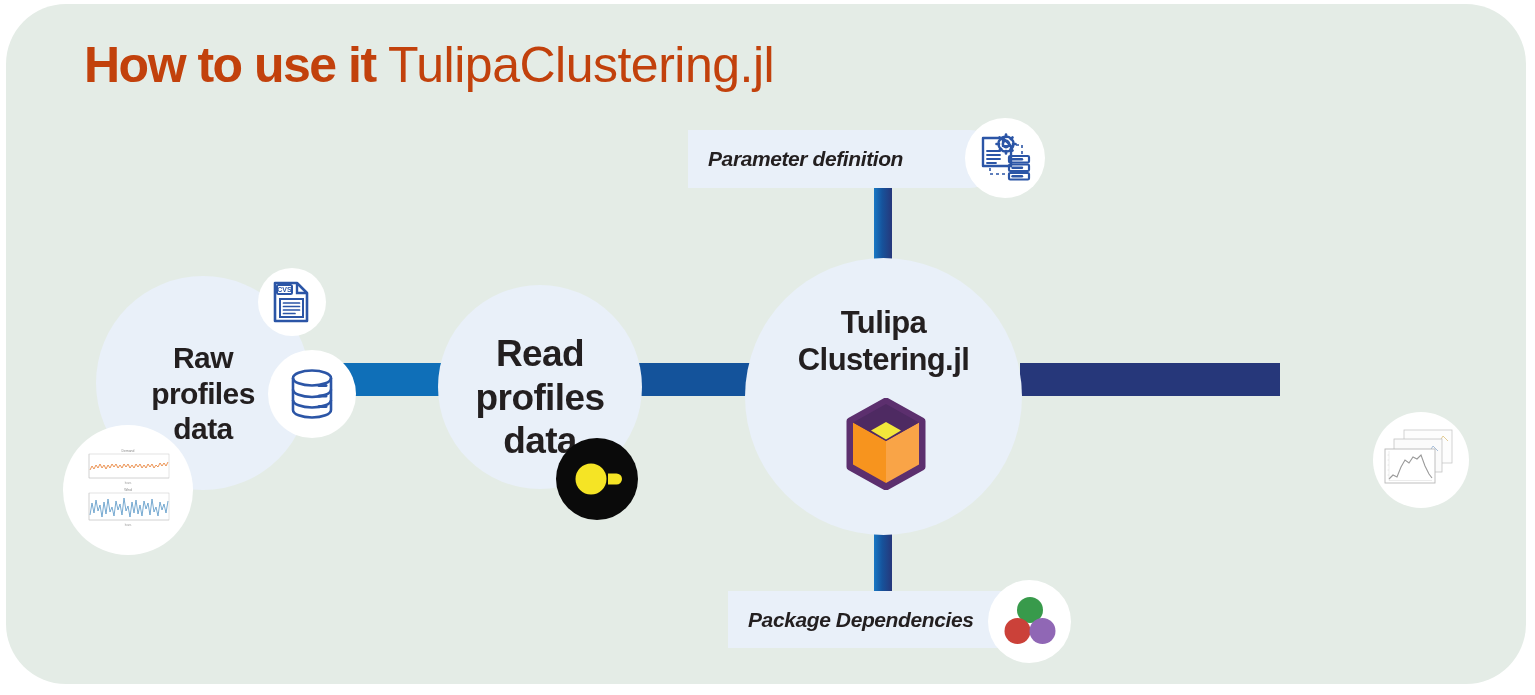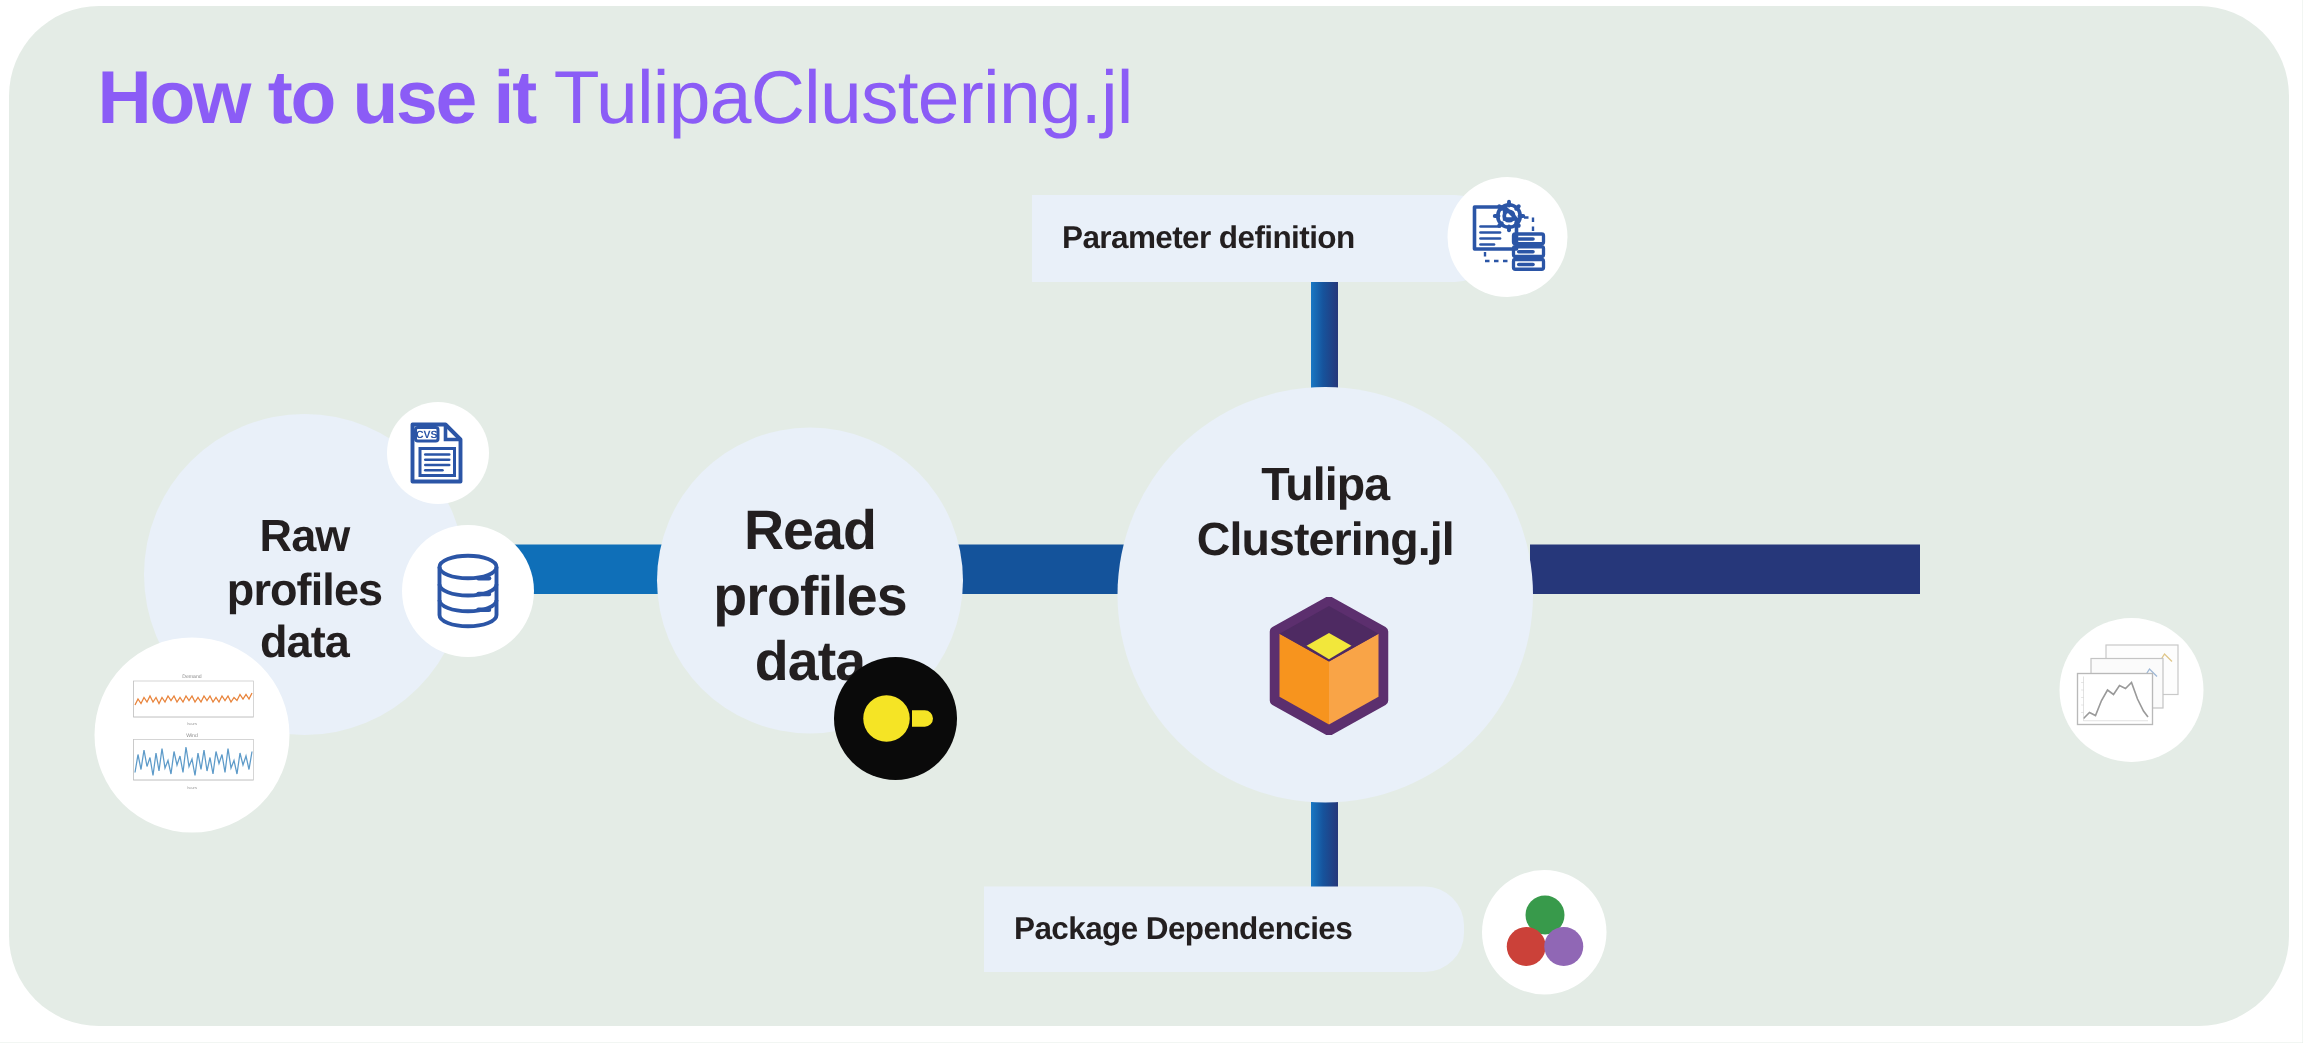--- a/index.html
+++ b/index.html
@@ -24,25 +24,25 @@
     left: 6px;
     top: 4px;
     width: 1520px;
     height: 680px;
     background: #e4ece6;
     border-radius: 60px;
   }
   
   .title {
     position: absolute;
-    left: 65px;
+    left: 84px;
     top: 32px;
     font-size: 50px;
     line-height: 66px;
-    color: #8b5cf6;
+    color: #c2410c;
     white-space: nowrap;
     letter-spacing: -0.5px;
   }
   .title .bold {
     font-weight: 700;
     letter-spacing: -1.5px;
   }
   .title .reg {
     font-weight: 400;
     letter-spacing: -0.5px;
@@ -78,20 +78,21 @@
     margin-top: 21px;
   }
   
   .side-box {
     position: absolute;
     background: #e9f0f9;
     display: flex;
     align-items: center;
     border-top-right-radius: 26px;
     border-bottom-right-radius: 26px;
+    font-style: italic;
   }
   .side-box-label {
     font-weight: 700;
     color: #231f20;
     font-size: 21px;
     letter-spacing: -0.4px;
     padding-left: 20px;
     white-space: nowrap;
   }
   
@@ -162,21 +163,21 @@
         <rect x="34" y="45" width="20" height="6.5" rx="1.2"></rect>
       </g>
       <g stroke="#2b55a6" stroke-width="2.4" stroke-linecap="round">
         <line x1="37.5" y1="31.3" x2="47" y2="31.3"></line>
         <line x1="37.5" y1="39.8" x2="47" y2="39.8"></line>
         <line x1="37.5" y1="48.3" x2="47" y2="48.3"></line>
       </g>
     </svg>
   </div>
 
-  <div class="side-box" style="left:656px; top:591px; width:320px; height:57px;">
+  <div class="side-box" style="left:728px; top:591px; width:320px; height:57px;">
     <span class="side-box-label">Package Dependencies</span>
   </div>
   <div class="bubble" style="left:988px; top:580px; width:83px; height:83px;">
     <svg width="62" height="62" viewBox="0 0 62 62">
       <circle cx="31" cy="19" r="13" fill="#389a4b"></circle>
       <circle cx="18.5" cy="40" r="13" fill="#cb4139"></circle>
       <circle cx="43.5" cy="40" r="13" fill="#9067b5"></circle>
     </svg>
   </div>
 

